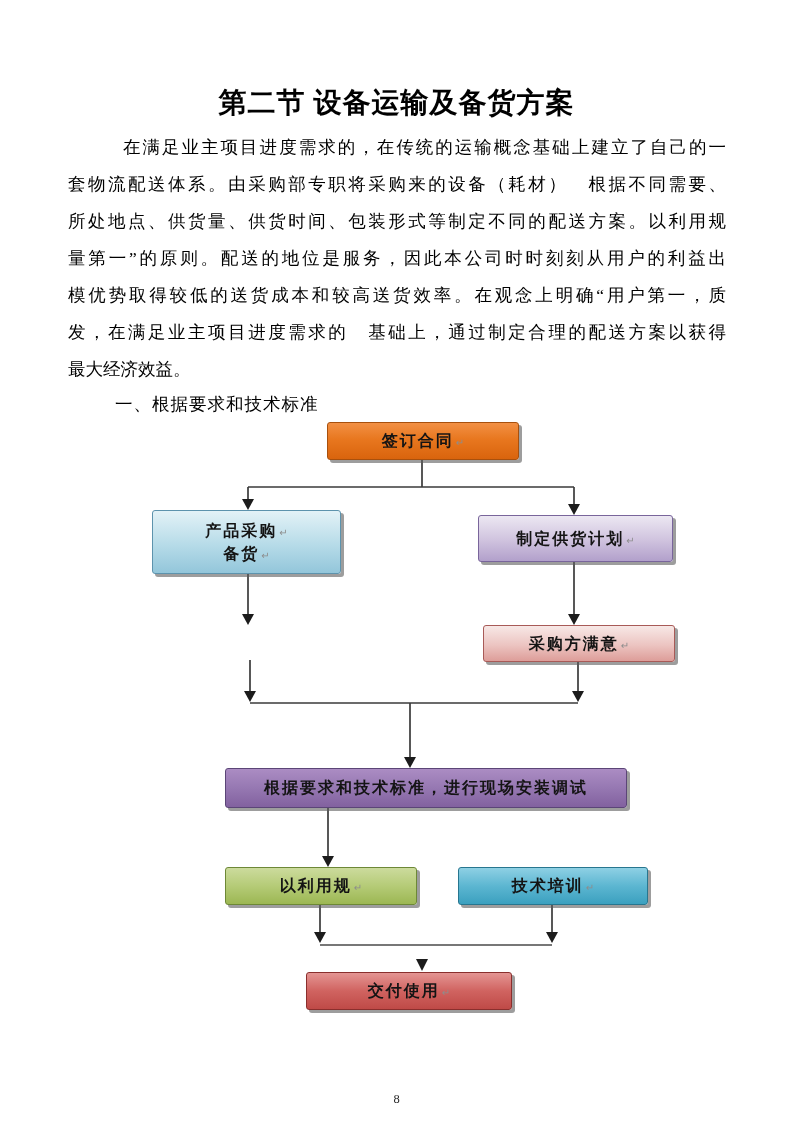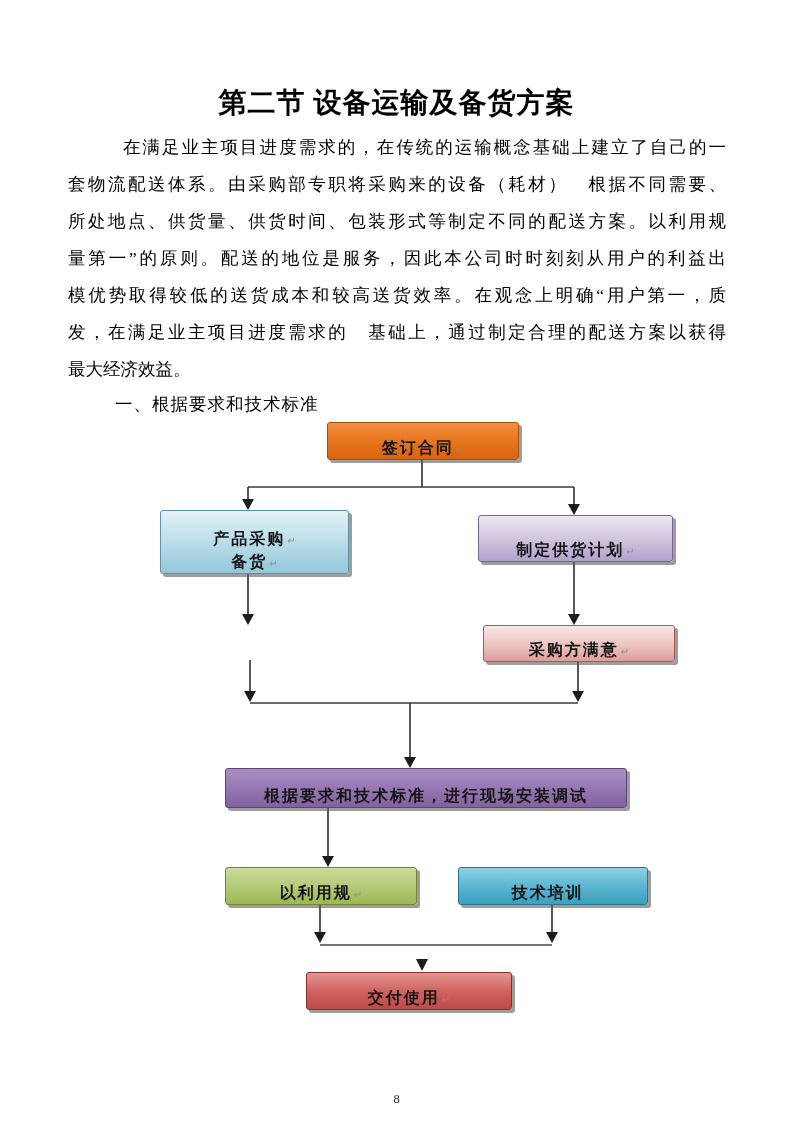--- a/index.html
+++ b/index.html
@@ -15,27 +15,27 @@
   .pline{
     height:37px;line-height:37px;white-space:nowrap;
     text-align:justify;text-align-last:justify;text-justify:inter-character;
   }
   .pline.indent{text-indent:55px;}
   .pline.last{text-align-last:left;}
   .section-heading{position:absolute;left:115px;top:392px;font-size:17.5px;letter-spacing:1px;}
   .flowchart{position:absolute;left:0;top:415px;width:793px;height:640px;}
   .connectors{position:absolute;left:0;top:0;}
   .node{
-    position:absolute;display:flex;flex-direction:column;align-items:center;justify-content:flex-end;
+    position:absolute;display:flex;flex-direction:column;align-items:center;justify-content:center;
     font-weight:bold;font-size:16px;letter-spacing:2px;color:#141414;text-align:center;
     border-radius:3px;box-shadow:3px 3px 0 rgba(92,92,92,0.6);line-height:1.45;
   }
   .pmark{font-size:10px;color:#8d8d8d;font-weight:normal;margin-left:2px;letter-spacing:0;}
   .n-sign    {left:327px;top:7px;  width:190px;height:36px;background:linear-gradient(180deg,#f29044,#e8771f 45%,#d9640d);border:1.5px solid #a8500d;}
-  .n-procure {left:160px;top:95px; width:187px;height:62px;background:linear-gradient(180deg,#e3f2f7,#b6dbe8 55%,#93c6da);border:1.5px solid #5d93ad;}
+  .n-procure {left:152px;top:95px; width:187px;height:62px;background:linear-gradient(180deg,#e3f2f7,#b6dbe8 55%,#93c6da);border:1.5px solid #5d93ad;}
   .n-plan    {left:478px;top:100px;width:193px;height:45px;background:linear-gradient(180deg,#ece7f2,#cfc2de 55%,#b2a0cb);border:1.5px solid #79659b;}
   .n-inspect {left:155px;top:210px;width:190px;height:35px;background:linear-gradient(180deg,#eef4e0,#dce9bd 55%,#c4da9a);border:1.5px solid #85a054;}
   .n-satisfied{left:483px;top:210px;width:190px;height:35px;background:linear-gradient(180deg,#f7e8e6,#ecc4c1 55%,#dd9d99);border:1.5px solid #a85a57;}
   .n-install {left:225px;top:353px;width:400px;height:38px;background:linear-gradient(180deg,#ab8cc3,#9678b2 50%,#82619f);border:1.5px solid #5b4577;}
   .n-accept  {left:225px;top:452px;width:190px;height:36px;background:linear-gradient(180deg,#ccdb9d,#b5cb77 50%,#9cb753);border:1.5px solid #6d8836;}
   .n-training{left:458px;top:452px;width:188px;height:36px;background:linear-gradient(180deg,#8ed0e4,#5cb6d1 50%,#3ba0bf);border:1.5px solid #27768f;}
   .n-deliver {left:306px;top:557px;width:204px;height:36px;background:linear-gradient(180deg,#e49593,#d06360 50%,#bf4a47);border:1.5px solid #8a2f2d;}
   .page-number{position:absolute;top:1092px;left:0;width:100%;text-align:center;font-size:12.5px;color:#2b2b2b;}
 </style>
 </head>

